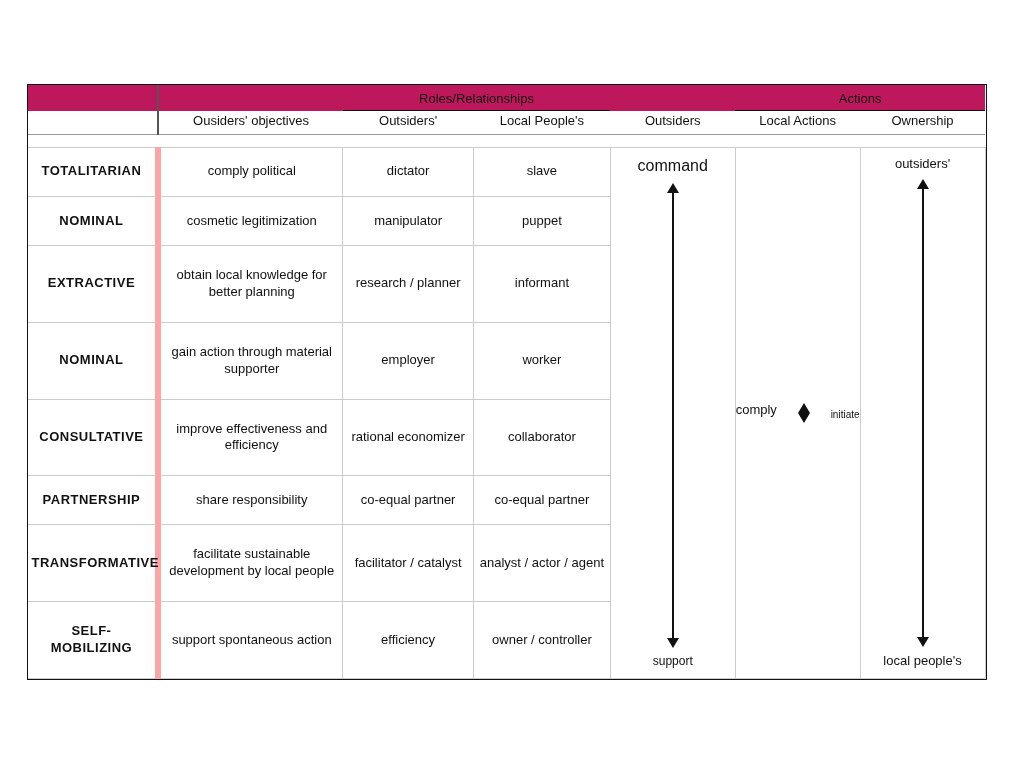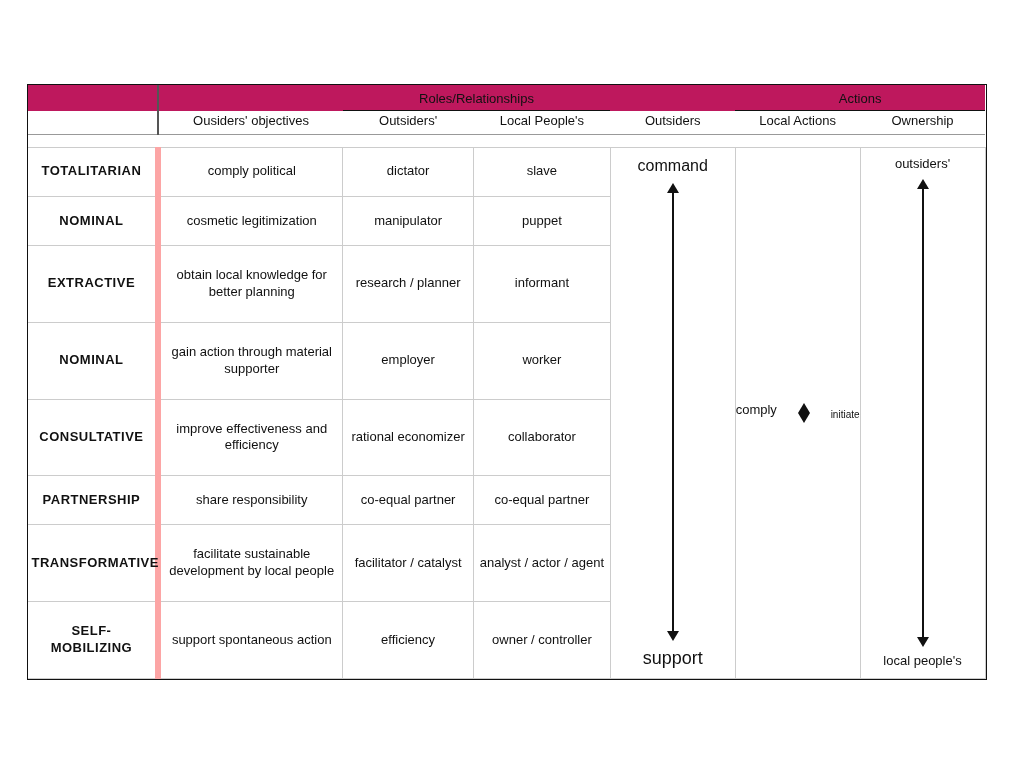--- a/index.html
+++ b/index.html
@@ -129,21 +129,21 @@
           <td>dictator</td>
           <td>slave</td>
           <td rowspan="8" class="arrow-td" style="vertical-align: middle; padding: 0px; border: 1px solid rgb(204, 204, 204);">
     <div style="display:flex; flex-direction:column; align-items:center; justify-content:space-between; height:100%; min-height:530px; padding:8px 0;">
       <div style="font-size:16px; text-align:center; padding-bottom:4px; font-weight:normal;">command</div>
       <div style="display:flex; flex-direction:column; align-items:center; flex:1; justify-content:space-between; width:100%; padding: 2px 0;">
         <div style="width:0;height:0;border-left:6px solid transparent;border-right:6px solid transparent;border-bottom:10px solid #111;"></div>
         <div style="width:2px;background:#111;flex:1;"></div>
         <div style="width:0;height:0;border-left:6px solid transparent;border-right:6px solid transparent;border-top:10px solid #111;"></div>
       </div>
-      <div style="font-size:18px; text-align:center; padding-top:4px; font-weight:normal;">support</div>
+      <div style="font-size:12px; text-align:center; padding-top:4px; font-weight:normal;">support</div>
     </div>
   </td>
           <td rowspan="8" class="arrow-td" style="vertical-align: middle; padding: 0px; border: 1px solid rgb(204, 204, 204);">
     <div style="display:flex; flex-direction:row; align-items:center; justify-content:space-between; height:100%; min-height:530px; padding:8px 0;">
       <div style="font-size:13px; text-align:center; padding-bottom:4px; font-weight:normal;">comply</div>
       <div style="display:flex; flex-direction:column; align-items:center; flex:1; justify-content:space-between; width:100%; padding: 2px 0;">
         <div style="width:0;height:0;border-left:6px solid transparent;border-right:6px solid transparent;border-bottom:10px solid #111;"></div>
         <div style="width:2px;background:#111;flex:1;"></div>
         <div style="width:0;height:0;border-left:6px solid transparent;border-right:6px solid transparent;border-top:10px solid #111;"></div>
       </div>

